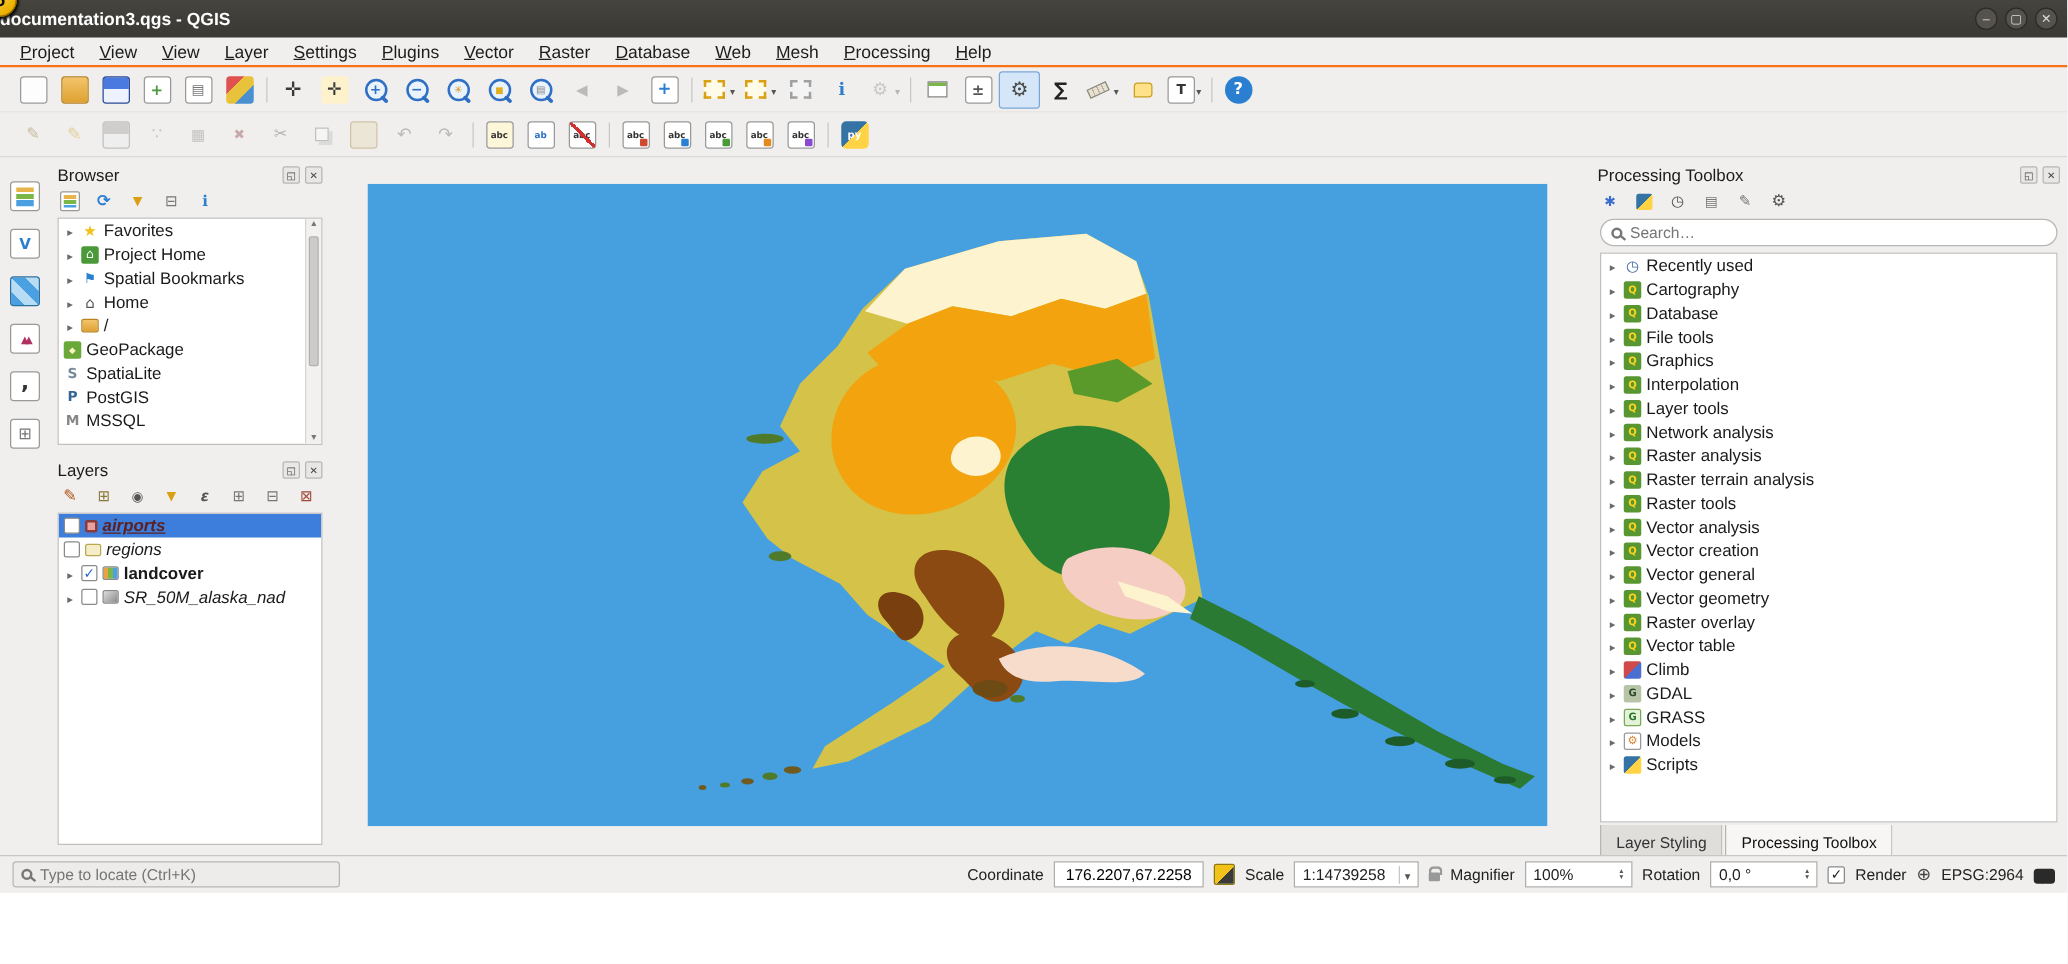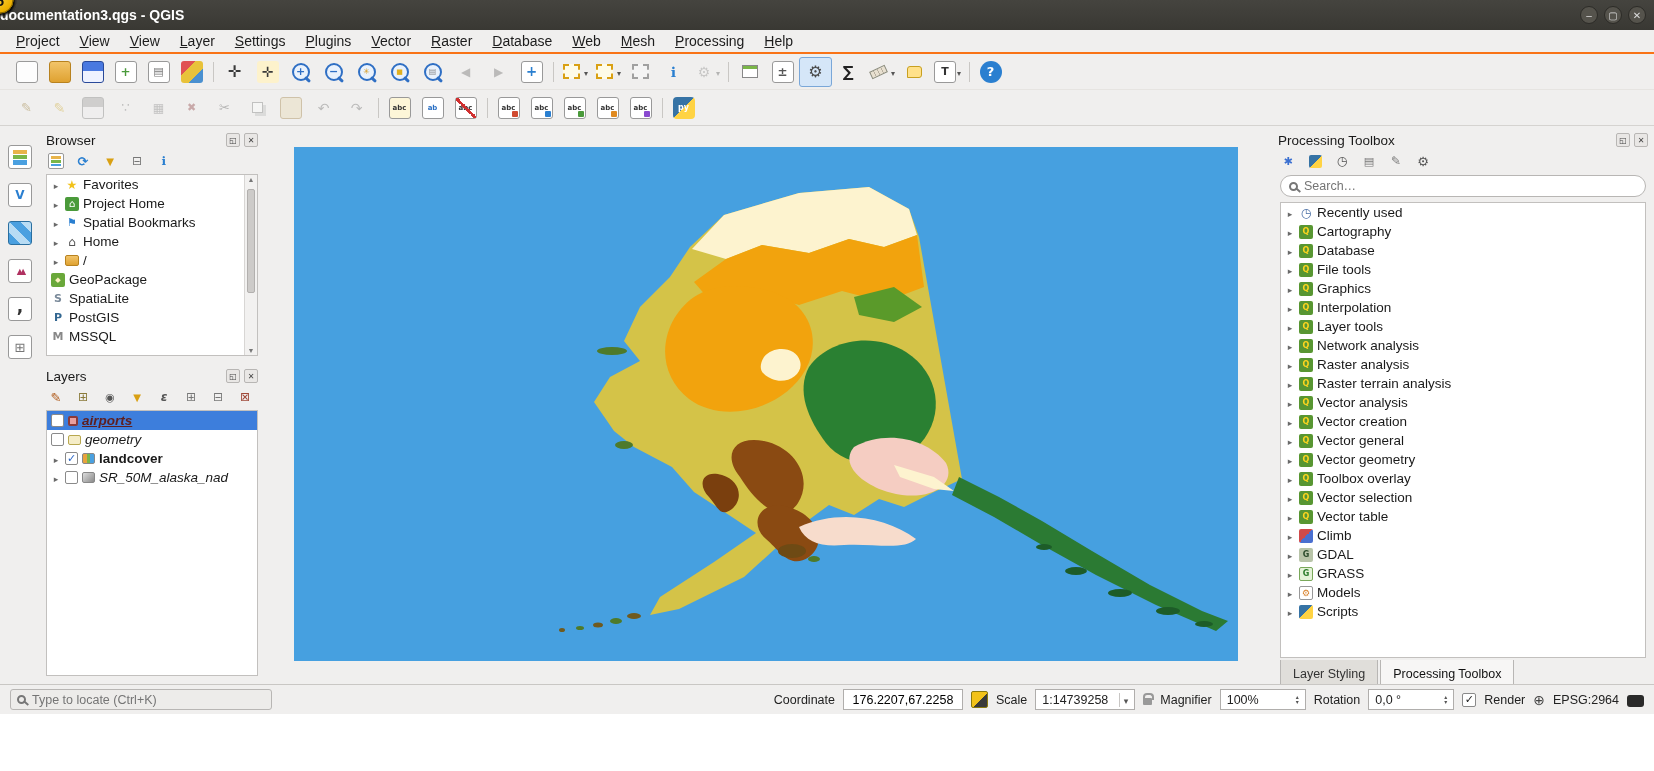--- a/index.html
+++ b/index.html
@@ -588,21 +588,21 @@
             <div class="lrow selected it bd ul">
 
                   <span class="cb"></span>
                   <span class="ic k-sympoint"></span>
                   <span class="lbl">airports</span>
                 </div>
                 <div class="lrow it">
 
                   <span class="cb"></span>
                   <span class="ic k-sympoly"></span>
-                  <span class="lbl">geometry</span>
+                  <span class="lbl">regions</span>
                 </div>
                 <div class="lrow bd checked">
                   <span class="exp"></span>
                   <span class="cb"></span>
                   <span class="ic k-symras"></span>
                   <span class="lbl">landcover</span>
                 </div>
                 <div class="lrow it">
                   <span class="exp"></span>
                   <span class="cb"></span>
@@ -733,46 +733,46 @@
                 <span class="lbl">Raster analysis</span>
               </div>
               <div class="prow">
                 <span class="exp"></span>
                 <span class="ic k-qgis"></span>
                 <span class="lbl">Raster terrain analysis</span>
               </div>
               <div class="prow">
                 <span class="exp"></span>
                 <span class="ic k-qgis"></span>
+                <span class="lbl">Raster tools</span>
+              </div>
+              <div class="prow">
+                <span class="exp"></span>
+                <span class="ic k-qgis"></span>
                 <span class="lbl">Vector analysis</span>
               </div>
               <div class="prow">
                 <span class="exp"></span>
                 <span class="ic k-qgis"></span>
                 <span class="lbl">Vector creation</span>
               </div>
               <div class="prow">
                 <span class="exp"></span>
                 <span class="ic k-qgis"></span>
                 <span class="lbl">Vector general</span>
               </div>
               <div class="prow">
                 <span class="exp"></span>
                 <span class="ic k-qgis"></span>
                 <span class="lbl">Vector geometry</span>
               </div>
               <div class="prow">
                 <span class="exp"></span>
                 <span class="ic k-qgis"></span>
-                <span class="lbl">Toolbox overlay</span>
-              </div>
-              <div class="prow">
-                <span class="exp"></span>
-                <span class="ic k-qgis"></span>
-                <span class="lbl">Vector selection</span>
+                <span class="lbl">Raster overlay</span>
               </div>
               <div class="prow">
                 <span class="exp"></span>
                 <span class="ic k-qgis"></span>
                 <span class="lbl">Vector table</span>
               </div>
               <div class="prow">
                 <span class="exp"></span>
                 <span class="ic k-climb"></span>
                 <span class="lbl">Climb</span>

